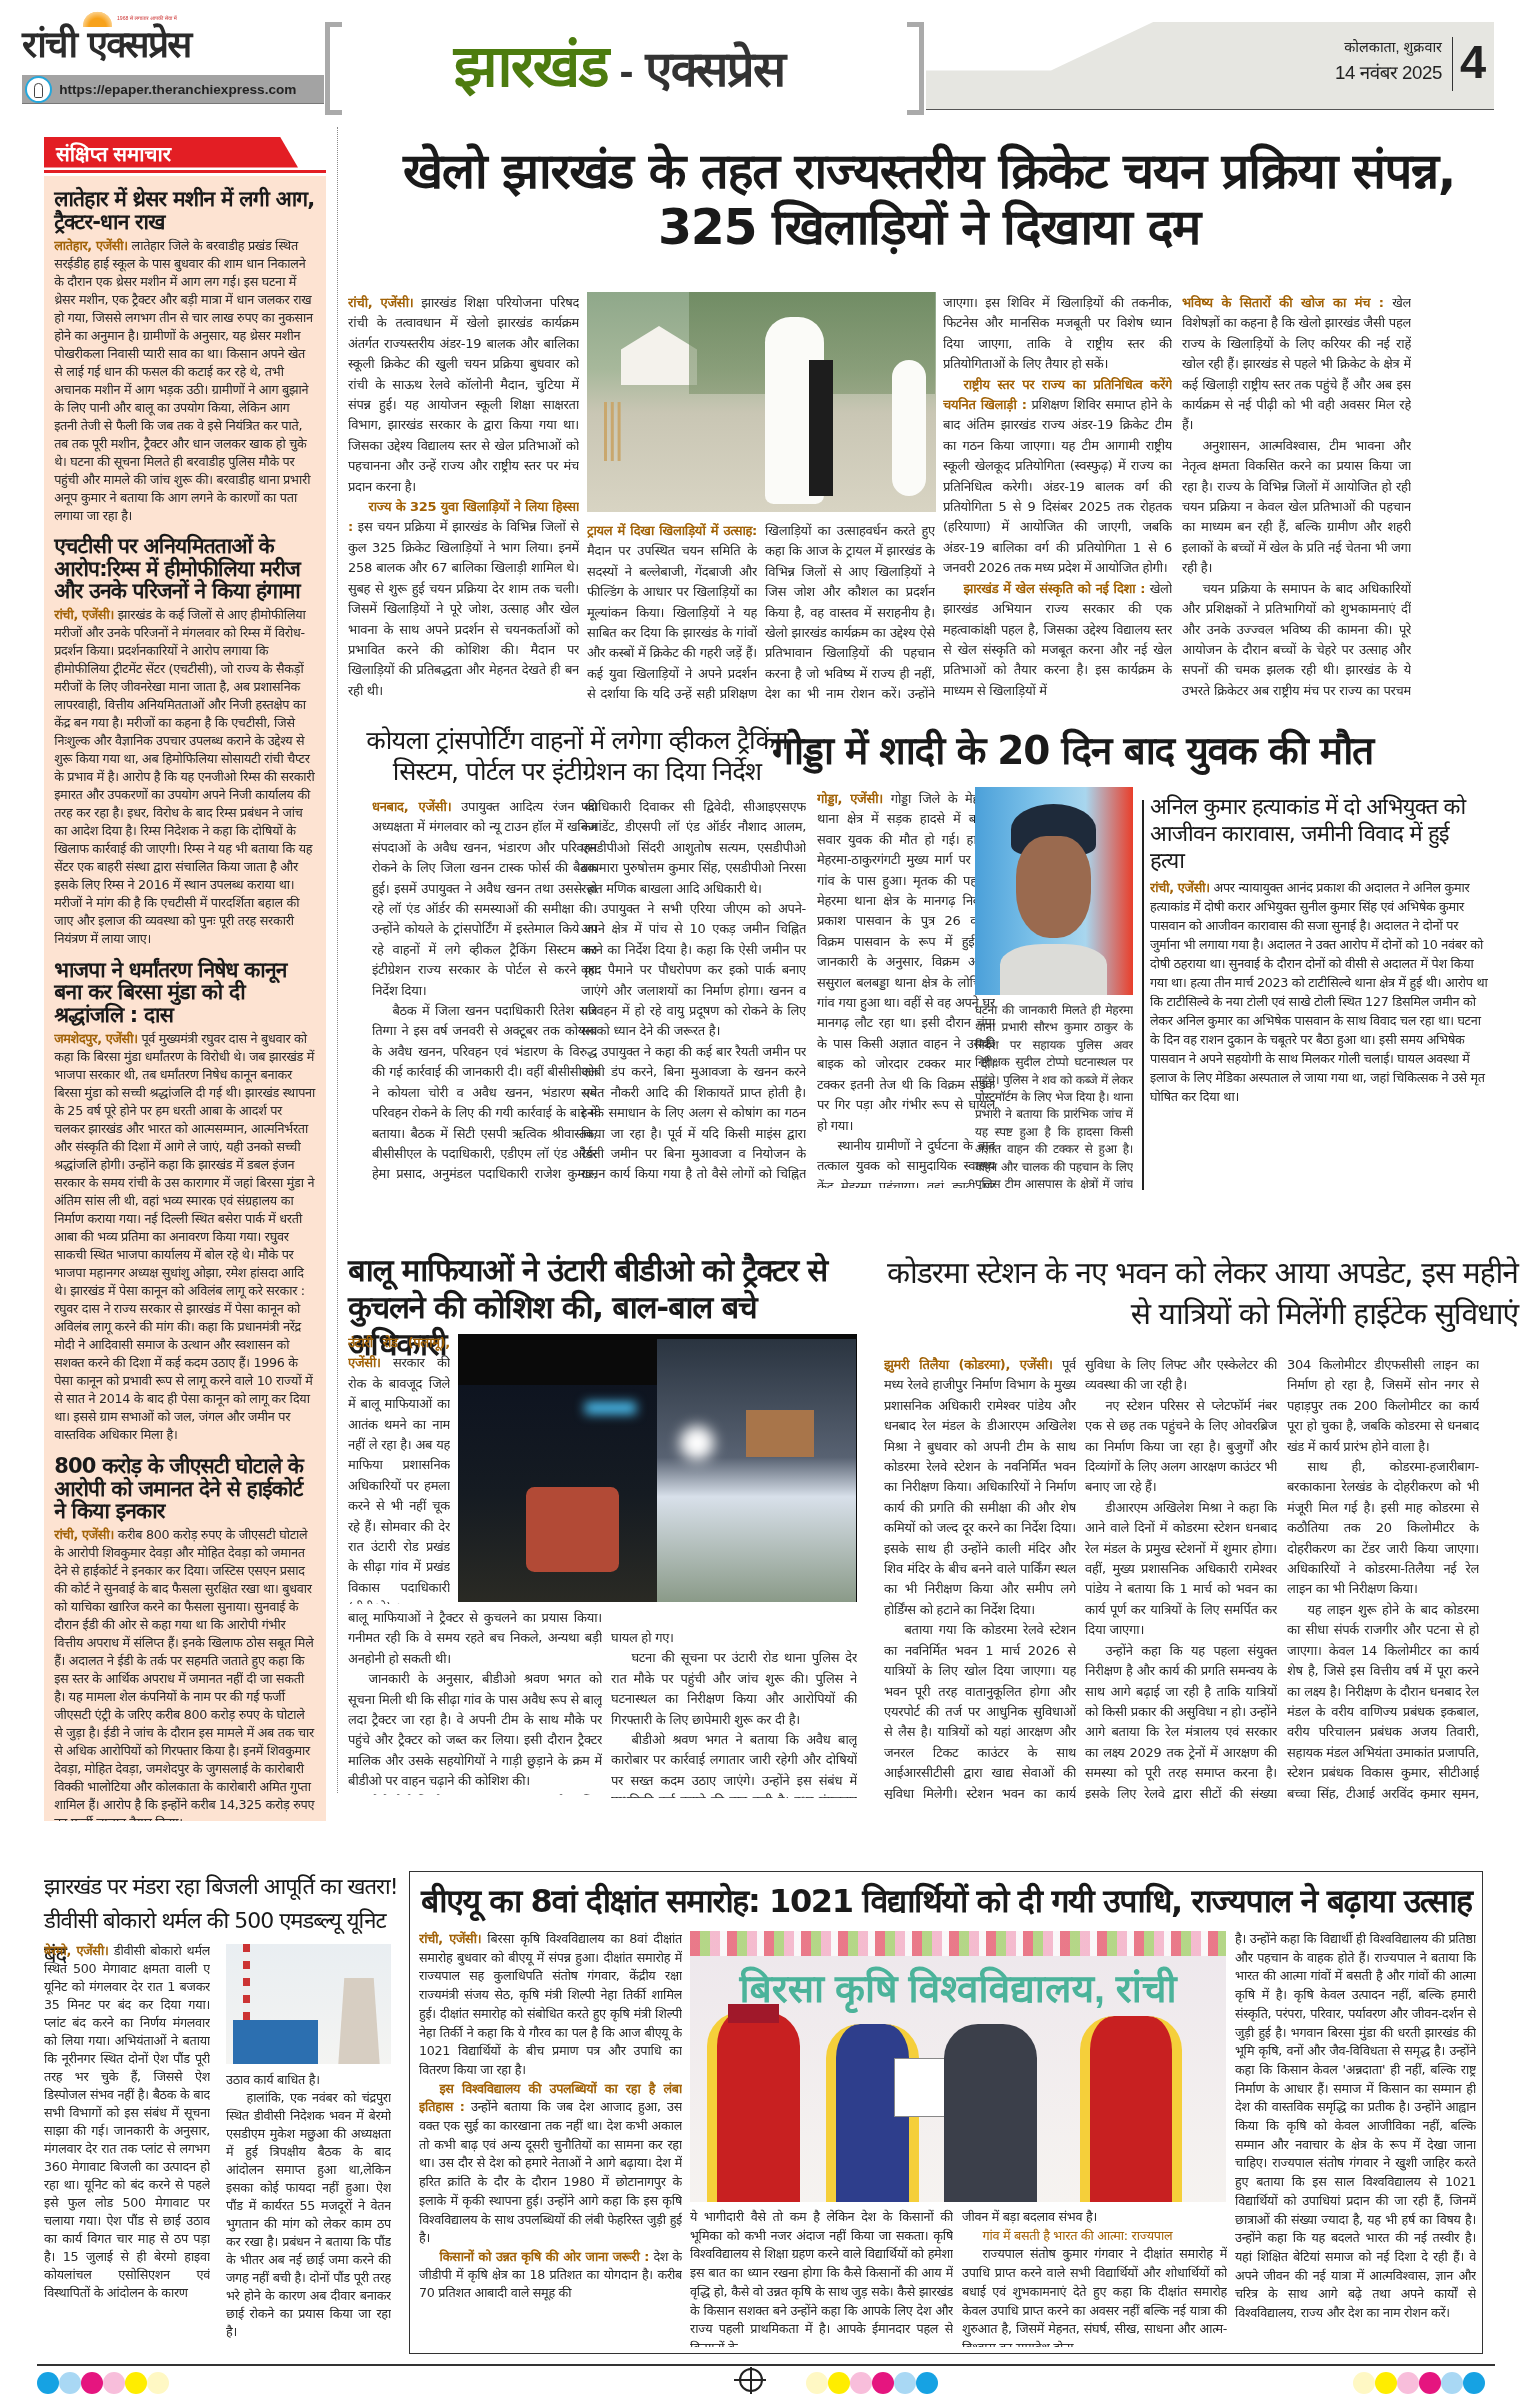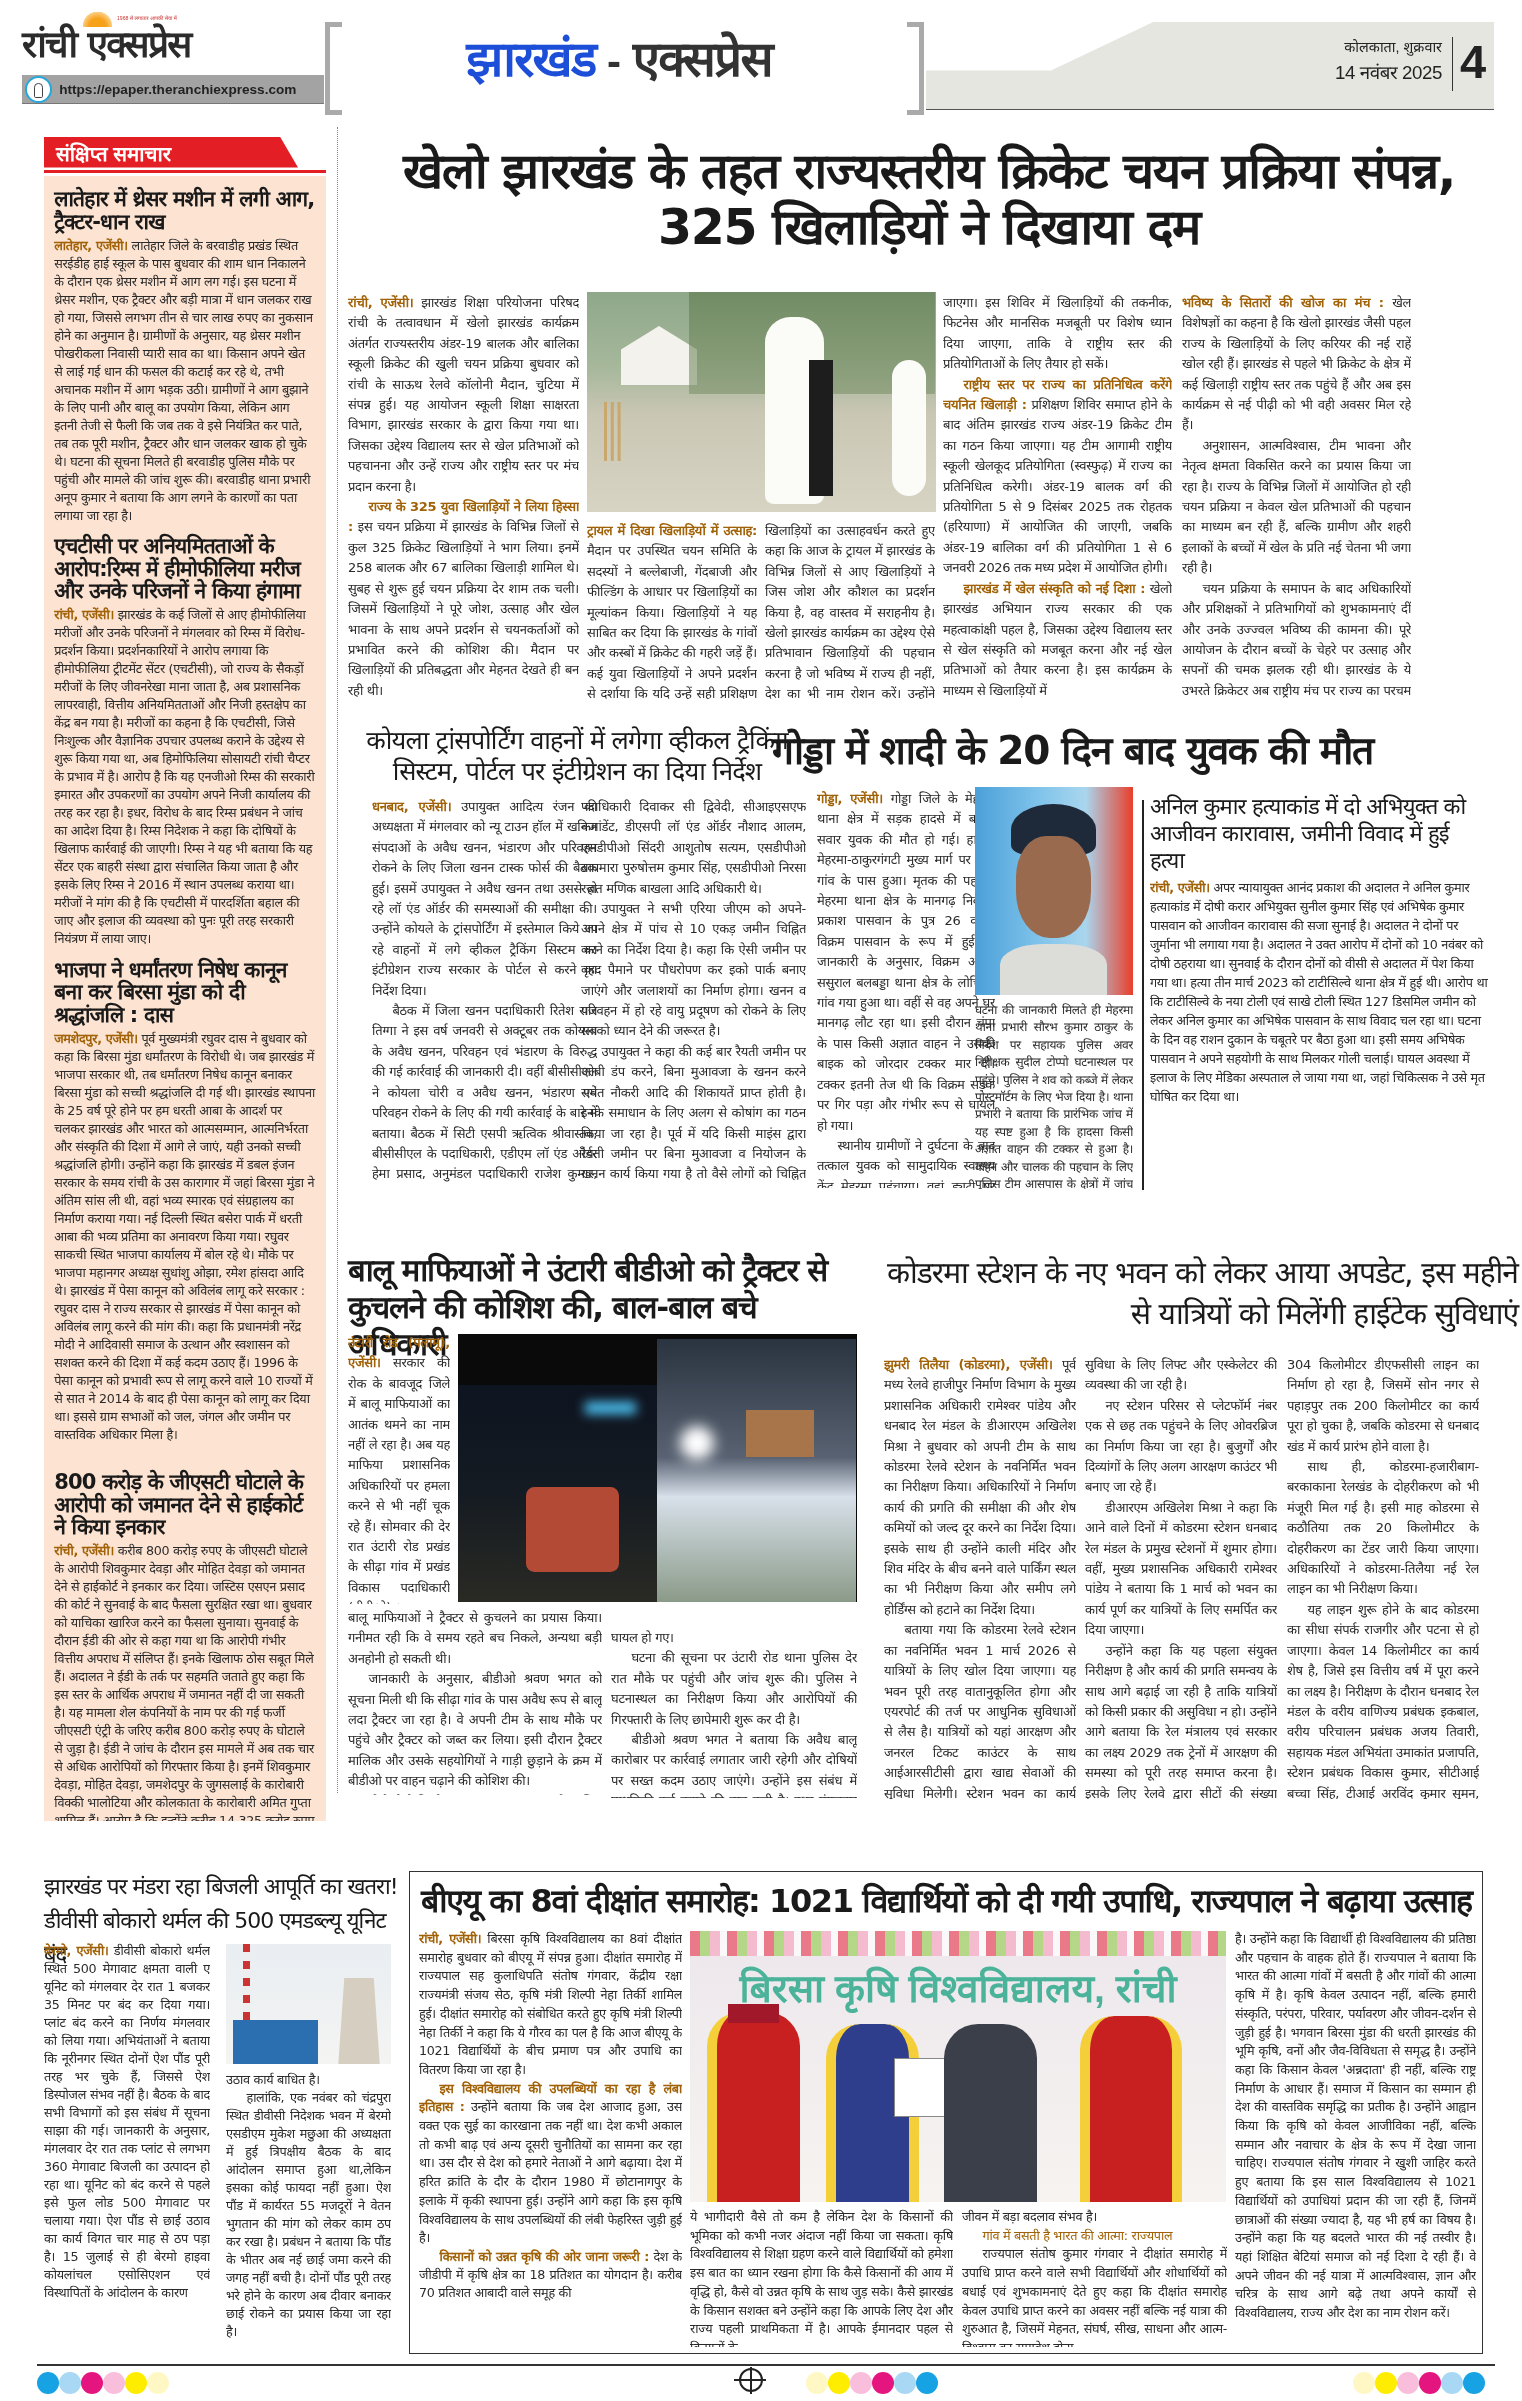--- a/index.html
+++ b/index.html
@@ -26,21 +26,21 @@
   </div>
   <div class="abs" style="left:22px;top:75px;width:302px;height:29px;background:#a3a3a3;border-bottom:1.7px solid #777;display:flex;align-items:center;">
     <span style="width:27px;height:27px;border-radius:50%;border:2.5px solid #25a7dc;margin-left:3.4px;background:#fff;position:relative;">
       <span style="position:absolute;left:6.8px;top:5.1px;width:8.5px;height:15.3px;border:1.7px solid #444;border-radius:4.2px 4.2px 1.7px 1.7px;background:#fff;"></span>
     </span>
     <span style="margin-left:6.8px;font-size:13.6px;font-weight:700;color:#222;white-space:nowrap;">https://epaper.theranchiexpress.com</span>
   </div>
 
   <div class="abs" style="left:325px;top:22px;width:17px;height:93px;border:5.1px solid #aaa;border-right:none;"></div>
   <div class="abs" style="left:356px;top:24px;width:526px;height:76px;text-align:center;white-space:nowrap;">
-    <span style="font-size:49px;font-weight:700;color:#1d4ed8;letter-spacing:-1.7px;font-family:'DejaVu Sans',sans-serif;">झारखंड</span><span style="font-size:42px;font-weight:700;color:#333;"> - </span><span style="font-size:49px;font-weight:700;color:#333;letter-spacing:-1.7px;font-family:'DejaVu Sans',sans-serif;">एक्सप्रेस</span>
+    <span style="font-size:58px;font-weight:700;color:#4d7c0f;letter-spacing:-1.7px;font-family:'DejaVu Sans',sans-serif;">झारखंड</span><span style="font-size:42px;font-weight:700;color:#333;"> - </span><span style="font-size:49px;font-weight:700;color:#333;letter-spacing:-1.7px;font-family:'DejaVu Sans',sans-serif;">एक्सप्रेस</span>
   </div>
   <div class="abs" style="left:907px;top:22px;width:17px;height:93px;border:5.1px solid #aaa;border-left:none;"></div>
 
   <div class="abs" style="left:926px;top:22px;width:568px;height:88px;background:#e6e6e1;clip-path:polygon(0 55%,22% 55%,40% 0,100% 0,100% 100%,0 100%);border-bottom:1.7px solid #555;"></div>
   <div class="abs" style="left:1272px;top:37px;width:170px;text-align:right;">
     <div style="font-size:14.4px;color:#222;">कोलकाता, शुक्रवार</div>
     <div style="font-size:18.7px;color:#222;margin-top:3.4px;letter-spacing:-0.4px;">14 नवंबर 2025</div>
   </div>
   <div class="abs" style="left:1452px;top:37px;width:0.8px;height:54px;background:#333;"></div>
   <div class="abs" style="left:1460px;top:34px;font-size:47px;font-weight:700;color:#222;">4</div>
@@ -57,21 +57,21 @@
     <p class="body" style="font-size:12.7px;line-height:18px;margin-top:3.4px;text-align:left;"><b>लातेहार, एजेंसी।</b> <span>लातेहार जिले के बरवाडीह प्रखंड स्थित सरईडीह हाई स्कूल के पास बुधवार की शाम धान निकालने के दौरान एक थ्रेसर मशीन में आग लग गई। इस घटना में थ्रेसर मशीन, एक ट्रैक्टर और बड़ी मात्रा में धान जलकर राख हो गया, जिससे लगभग तीन से चार लाख रुपए का नुकसान होने का अनुमान है। ग्रामीणों के अनुसार, यह थ्रेसर मशीन पोखरीकला निवासी प्यारी साव का था। किसान अपने खेत से लाई गई धान की फसल की कटाई कर रहे थे, तभी अचानक मशीन में आग भड़क उठी। ग्रामीणों ने आग बुझाने के लिए पानी और बालू का उपयोग किया, लेकिन आग इतनी तेजी से फैली कि जब तक वे इसे नियंत्रित कर पाते, तब तक पूरी मशीन, ट्रैक्टर और धान जलकर खाक हो चुके थे। घटना की सूचना मिलते ही बरवाडीह पुलिस मौके पर पहुंची और मामले की जांच शुरू की। बरवाडीह थाना प्रभारी अनूप कुमार ने बताया कि आग लगने के कारणों का पता लगाया जा रहा है।</span></p>
   </div>
   <div style="margin-top:10.2px;">
     <div class="hl" style="font-size:21px;font-weight:600;letter-spacing:-0.8px;">एचटीसी पर अनियमितताओं के आरोप:रिम्स में हीमोफीलिया मरीज और उनके परिजनों ने किया हंगामा</div>
     <p class="body" style="font-size:12.7px;line-height:18px;margin-top:3.4px;text-align:left;"><b>रांची, एजेंसी।</b> <span>झारखंड के कई जिलों से आए हीमोफीलिया मरीजों और उनके परिजनों ने मंगलवार को रिम्स में विरोध-प्रदर्शन किया। प्रदर्शनकारियों ने आरोप लगाया कि हीमोफीलिया ट्रीटमेंट सेंटर (एचटीसी), जो राज्य के सैकड़ों मरीजों के लिए जीवनरेखा माना जाता है, अब प्रशासनिक लापरवाही, वित्तीय अनियमितताओं और निजी हस्तक्षेप का केंद्र बन गया है। मरीजों का कहना है कि एचटीसी, जिसे निःशुल्क और वैज्ञानिक उपचार उपलब्ध कराने के उद्देश्य से शुरू किया गया था, अब हिमोफिलिया सोसायटी रांची चैप्टर के प्रभाव में है। आरोप है कि यह एनजीओ रिम्स की सरकारी इमारत और उपकरणों का उपयोग अपने निजी कार्यालय की तरह कर रहा है। इधर, विरोध के बाद रिम्स प्रबंधन ने जांच का आदेश दिया है। रिम्स निदेशक ने कहा कि दोषियों के खिलाफ कार्रवाई की जाएगी। रिम्स ने यह भी बताया कि यह सेंटर एक बाहरी संस्था द्वारा संचालित किया जाता है और इसके लिए रिम्स ने 2016 में स्थान उपलब्ध कराया था। मरीजों ने मांग की है कि एचटीसी में पारदर्शिता बहाल की जाए और इलाज की व्यवस्था को पुनः पूरी तरह सरकारी नियंत्रण में लाया जाए।</span></p>
   </div>
   <div style="margin-top:10.2px;">
     <div class="hl" style="font-size:21px;font-weight:600;letter-spacing:-0.8px;">भाजपा ने धर्मांतरण निषेध कानून बना कर बिरसा मुंडा को दी श्रद्धांजलि : दास</div>
     <p class="body" style="font-size:12.7px;line-height:18px;margin-top:3.4px;text-align:left;"><b>जमशेदपुर, एजेंसी।</b> <span>पूर्व मुख्यमंत्री रघुवर दास ने बुधवार को कहा कि बिरसा मुंडा धर्मांतरण के विरोधी थे। जब झारखंड में भाजपा सरकार थी, तब धर्मांतरण निषेध कानून बनाकर बिरसा मुंडा को सच्ची श्रद्धांजलि दी गई थी। झारखंड स्थापना के 25 वर्ष पूरे होने पर हम धरती आबा के आदर्श पर चलकर झारखंड और भारत को आत्मसम्मान, आत्मनिर्भरता और संस्कृति की दिशा में आगे ले जाएं, यही उनको सच्ची श्रद्धांजलि होगी। उन्होंने कहा कि झारखंड में डबल इंजन सरकार के समय रांची के उस कारागार में जहां बिरसा मुंडा ने अंतिम सांस ली थी, वहां भव्य स्मारक एवं संग्रहालय का निर्माण कराया गया। नई दिल्ली स्थित बसेरा पार्क में धरती आबा की भव्य प्रतिमा का अनावरण किया गया। रघुवर साकची स्थित भाजपा कार्यालय में बोल रहे थे। मौके पर भाजपा महानगर अध्यक्ष सुधांशु ओझा, रमेश हांसदा आदि थे। झारखंड में पेसा कानून को अविलंब लागू करे सरकार : रघुवर दास ने राज्य सरकार से झारखंड में पेसा कानून को अविलंब लागू करने की मांग की। कहा कि प्रधानमंत्री नरेंद्र मोदी ने आदिवासी समाज के उत्थान और स्वशासन को सशक्त करने की दिशा में कई कदम उठाए हैं। 1996 के पेसा कानून को प्रभावी रूप से लागू करने वाले 10 राज्यों में से सात ने 2014 के बाद ही पेसा कानून को लागू कर दिया था। इससे ग्राम सभाओं को जल, जंगल और जमीन पर वास्तविक अधिकार मिला है।</span></p>
   </div>
-  <div style="margin-top:27px;">
+  <div style="margin-top:11px;">
     <div class="hl" style="font-size:21px;font-weight:600;letter-spacing:-0.8px;">800 करोड़ के जीएसटी घोटाले के आरोपी को जमानत देने से हाईकोर्ट ने किया इनकार</div>
     <p class="body" style="font-size:12.7px;line-height:18px;margin-top:3.4px;text-align:left;"><b>रांची, एजेंसी।</b> <span>करीब 800 करोड़ रुपए के जीएसटी घोटाले के आरोपी शिवकुमार देवड़ा और मोहित देवड़ा को जमानत देने से हाईकोर्ट ने इनकार कर दिया। जस्टिस एसएन प्रसाद की कोर्ट ने सुनवाई के बाद फैसला सुरक्षित रखा था। बुधवार को याचिका खारिज करने का फैसला सुनाया। सुनवाई के दौरान ईडी की ओर से कहा गया था कि आरोपी गंभीर वित्तीय अपराध में संलिप्त हैं। इनके खिलाफ ठोस सबूत मिले हैं। अदालत ने ईडी के तर्क पर सहमति जताते हुए कहा कि इस स्तर के आर्थिक अपराध में जमानत नहीं दी जा सकती है। यह मामला शेल कंपनियों के नाम पर की गई फर्जी जीएसटी एंट्री के जरिए करीब 800 करोड़ रुपए के घोटाले से जुड़ा है। ईडी ने जांच के दौरान इस मामले में अब तक चार से अधिक आरोपियों को गिरफ्तार किया है। इनमें शिवकुमार देवड़ा, मोहित देवड़ा, जमशेदपुर के जुगसलाई के कारोबारी विक्की भालोटिया और कोलकाता के कारोबारी अमित गुप्ता शामिल हैं। आरोप है कि इन्होंने करीब 14,325 करोड़ रुपए का फर्जी चालान तैयार किया।</span></p>
   </div>
 </div>
 
 <div class="dotline" style="left:337px;top:127px;height:1666px;"></div>
 
 <div class="abs hl" style="left:348px;top:144px;width:1162px;font-size:49px;text-align:center;line-height:56px;">खेलो झारखंड के तहत राज्यस्तरीय क्रिकेट चयन प्रक्रिया संपन्न, 325 खिलाड़ियों ने दिखाया दम</div>
 
 <div class="col" style="left:348px;top:293px;width:231px;height:407px;">

